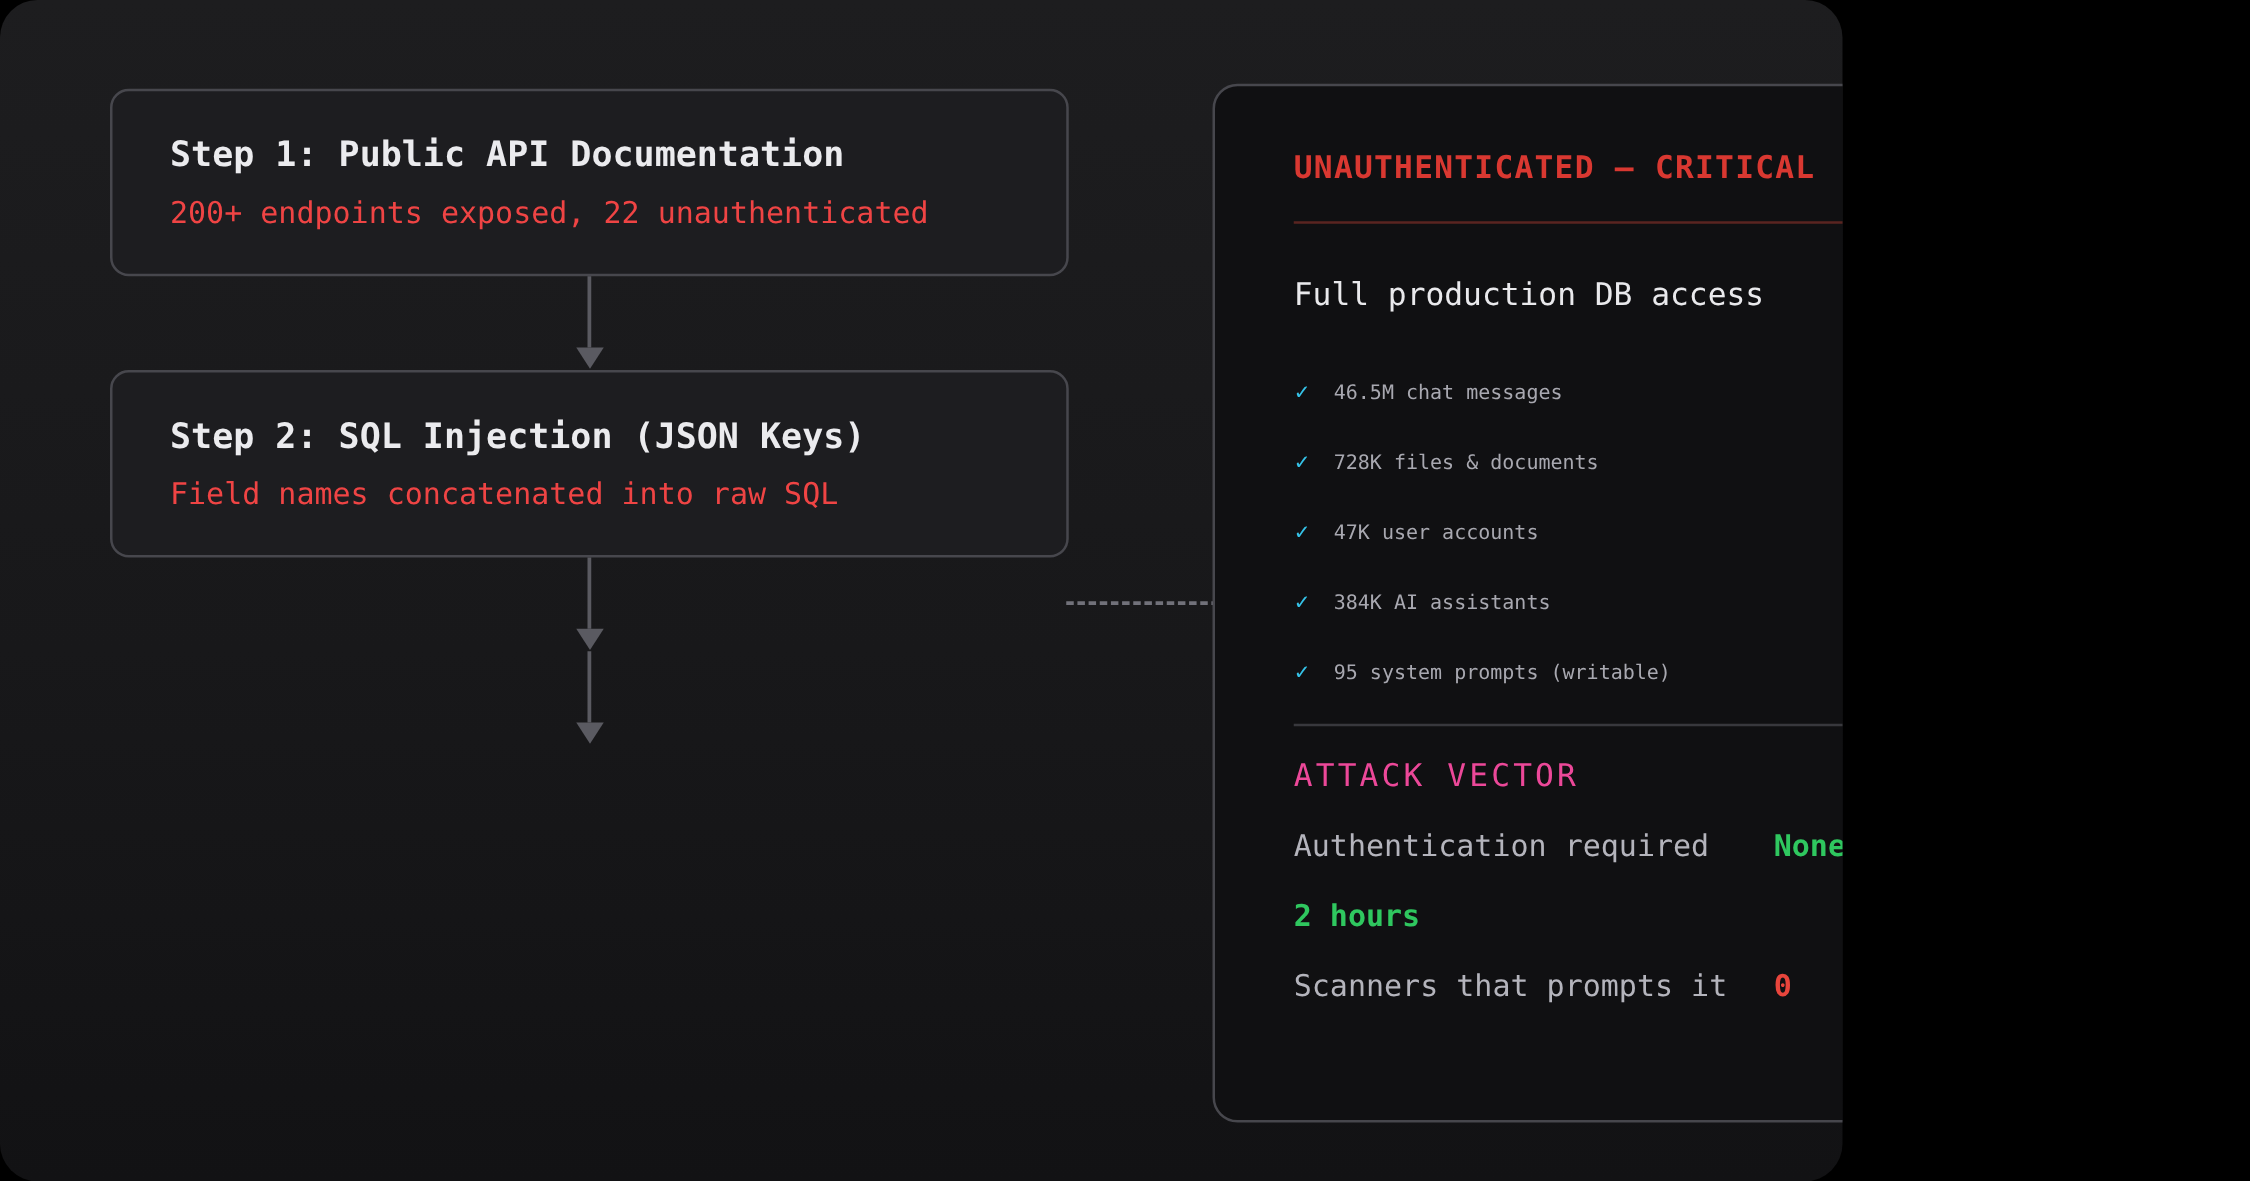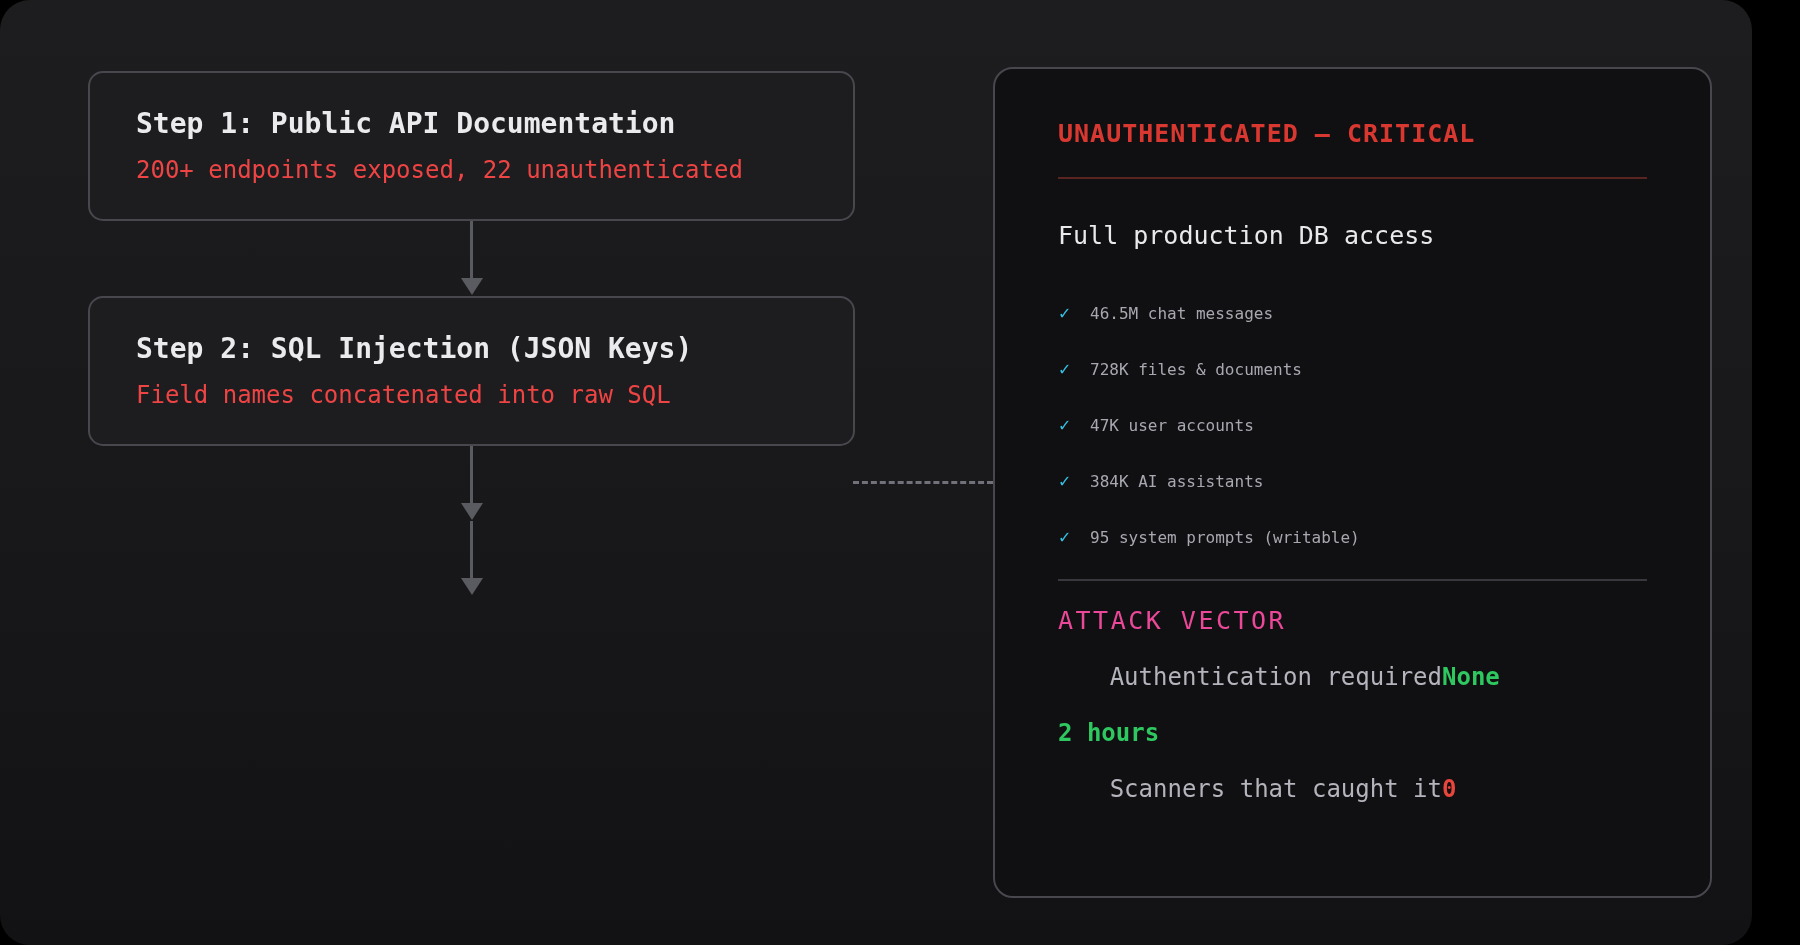--- a/index.html
+++ b/index.html
@@ -5,21 +5,21 @@
   html, body {
     margin: 0;
     padding: 0;
     background: #000000;
     width: 1800px;
     height: 945px;
     font-family: "DejaVu Sans Mono", monospace;
   }
   .canvas {
     position: relative;
-    width: 1752px;
+    width: 1474px;
     height: 945px;
     border-radius: 30px;
     background: linear-gradient(180deg, #1d1d1f 0%, #18181a 55%, #121214 100%);
     overflow: hidden;
   }
 
   
   .flow {
     position: absolute;
     left: 88px;
@@ -87,21 +87,21 @@
     top: 481px;
     width: 140px;
     height: 0;
     border-top: 3px dashed #71717a;
   }
 
   
   .panel {
     box-sizing: border-box;
     position: absolute;
-    left: 993px;
+    left: 970px;
     top: 67px;
     width: 719px;
     height: 831px;
     background: #101012;
     border: 2px solid #47474d;
     border-radius: 20px;
     padding: 50px 63px 0 63px;
   }
   .panel-title {
     font-size: 25px;
@@ -164,21 +164,20 @@
     align-items: baseline;
     font-size: 24px;
     line-height: 30px;
     margin-bottom: 26px;
     white-space: nowrap;
   }
   .kv-label {
     display: inline-block;
     width: 384px;
     color: #b4b4bc;
-    text-align: right;
   }
   .kv-value {
     font-weight: bold;
   }
   .kv-value.green { color: #2fc75f; }
   .kv-value.red   { color: #e8453c; }
 </style>
 </head>
 <body>
 
@@ -238,20 +237,20 @@
 
     <div class="kv-rows">
       <div class="kv-row">
         <span class="kv-label">Authentication required</span>
         <span class="kv-value green">None</span>
       </div>
       <div class="kv-row">
         <span class="kv-value green">2 hours</span>
       </div>
       <div class="kv-row">
-        <span class="kv-label">Scanners that caught it</span>
+        <span class="kv-label">Scanners that prompts it</span>
         <span class="kv-value red">0</span>
       </div>
     </div>
 
   </div>
 
 </div>
 
 </body></html>

